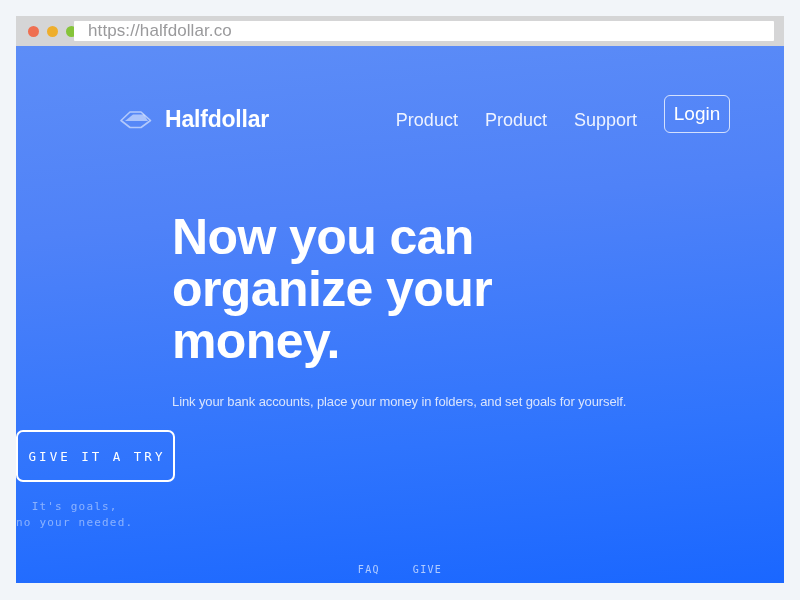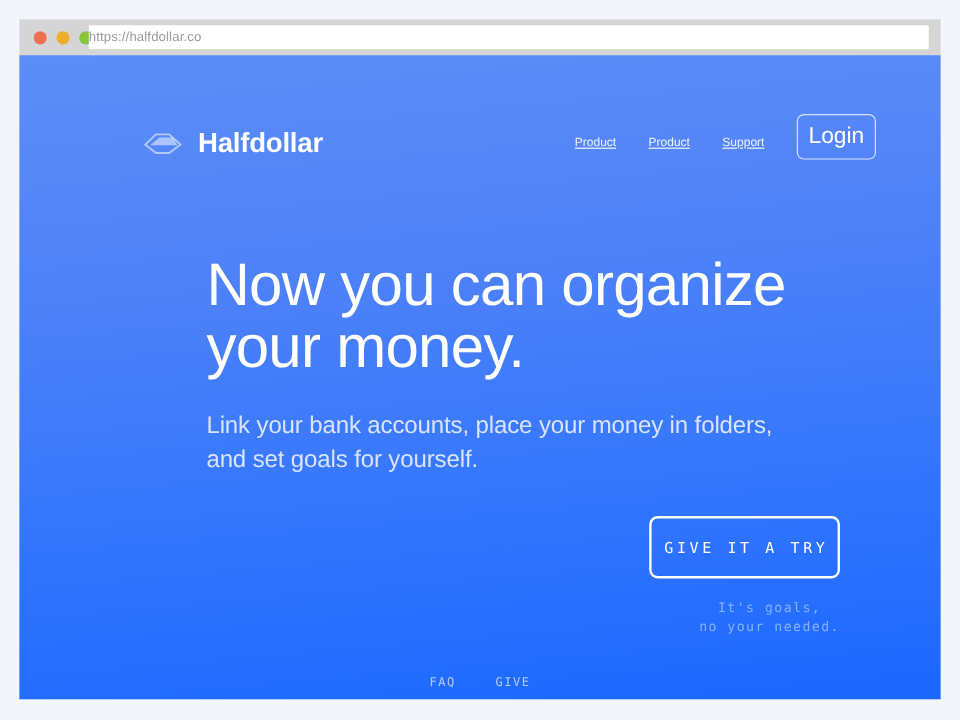--- a/index.html
+++ b/index.html
@@ -54,22 +54,22 @@
     left: 58px;
     top: 5px;
     width: 700px;
     height: 20px;
     background: #ffffff;
     border-radius: 1px;
     display: flex;
     align-items: center;
   }
   .url-text {
-    padding-left: 0;
-    font-size: 11px;
+    padding-left: 14px;
+    font-size: 17px;
     color: #9a9a9c;
     letter-spacing: 0.1px;
     font-family: "Liberation Sans", sans-serif;
   }
 
   
   .hero {
     position: absolute;
     left: 0;
     top: 30px;
@@ -112,27 +112,26 @@
   }
 
   .nav {
     position: absolute;
     right: 54px;
     top: 41px;
     display: flex;
     align-items: center;
   }
   .nav-link {
-    font-size: 10px;
+    font-size: 18px;
     color: #eef3ff;
     margin-right: 27px;
     cursor: pointer;
     line-height: 1;
     white-space: nowrap;
-    text-decoration: underline;
   }
   .login-button {
     width: 66px;
     height: 38px;
     margin-top: -12px;
     border: 1px solid rgba(255,255,255,0.75);
     border-radius: 6px;
     display: flex;
     align-items: center;
     justify-content: center;
@@ -145,43 +144,43 @@
   
   .hero-copy {
     position: absolute;
     left: 156px;
     top: 165px;
     width: 500px;
   }
   .headline {
     margin: 0;
     font-size: 50px;
-    font-weight: 400;
+    font-weight: 700;
     line-height: 1.04;
     color: #ffffff;
     letter-spacing: -0.6px;
   }
   .subhead {
     margin: 26px 0 0 0;
-    font-size: 20px;
+    font-size: 13px;
     font-weight: 300;
     line-height: 1.42;
     color: #d9e4fd;
     letter-spacing: -0.1px;
   }
 
   
   .cta-block {
     position: absolute;
     left: 0;
     top: 384px;
     width: 684px;
     display: flex;
     flex-direction: column;
-    align-items: flex-end;
+    align-items: flex-start;
   }
   .cta-button {
     width: 159px;
     height: 52px;
     border: 2px solid #ffffff;
     border-radius: 7px;
     display: flex;
     align-items: center;
     justify-content: center;
     cursor: pointer;

